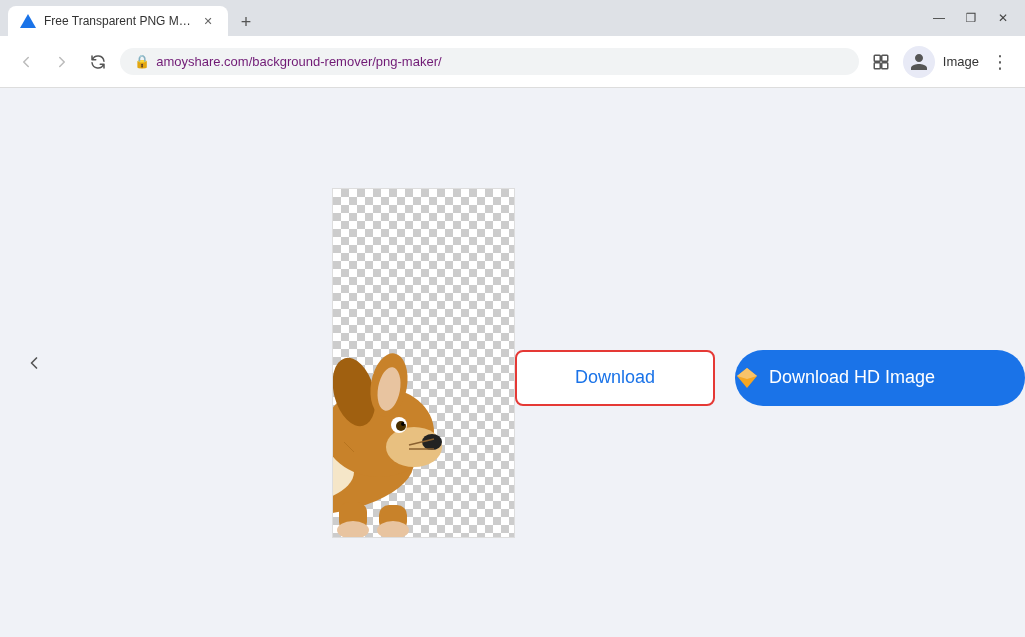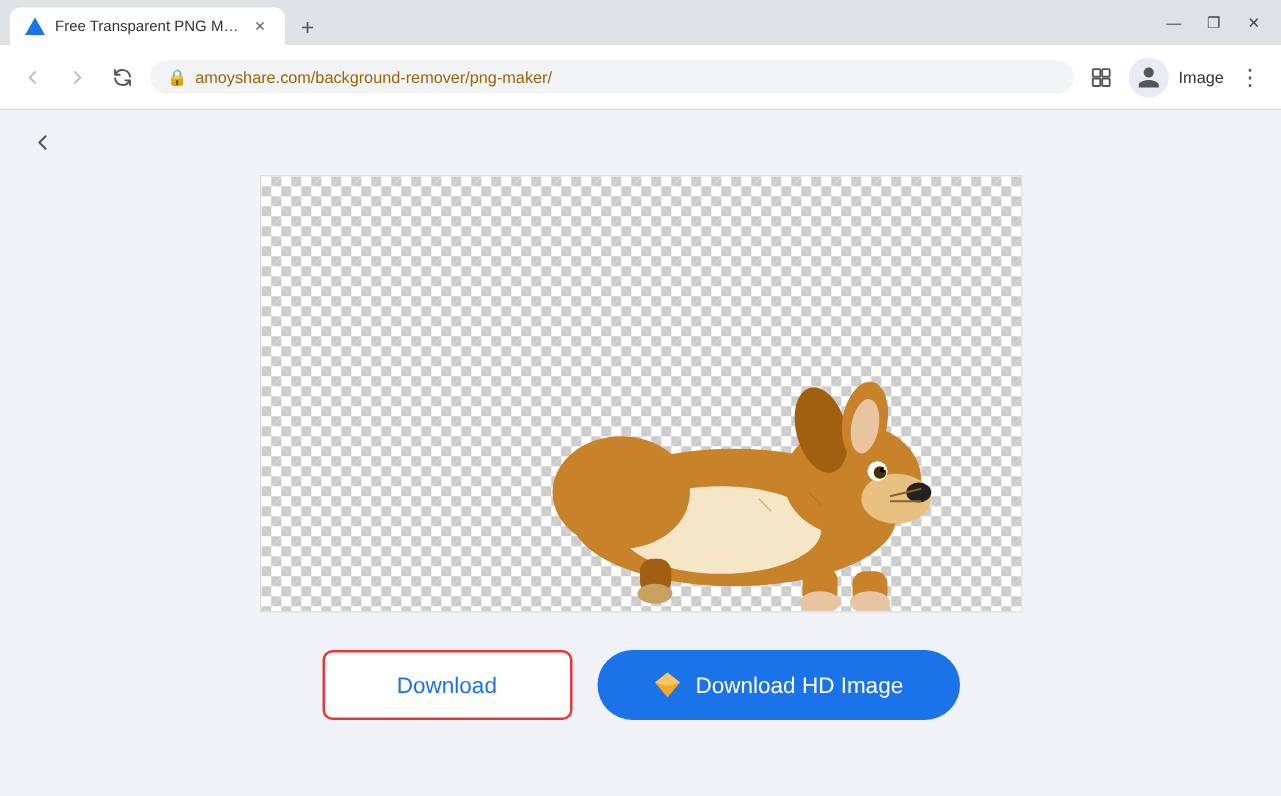--- a/index.html
+++ b/index.html
@@ -81,37 +81,37 @@
       border: none;
       border-radius: 20px;
       padding: 6px 14px;
       font-size: 13px;
       color: #333;
       outline: none;
       display: flex;
       align-items: center;
     }
     .lock-icon { color: #555; font-size: 13px; margin-right: 6px; }
-    .address-text { font-size: 13px; color: #a16207; }
+    .address-text { font-size: 13px; color: #701a75; }
     .profile-btn {
       width: 32px; height: 32px; border-radius: 50%;
       background: #e8eaf6;
       display: flex; align-items: center; justify-content: center;
       font-size: 14px; cursor: pointer;
     }
     .menu-dots {
       font-size: 18px; color: #555; cursor: pointer; padding: 4px;
     }
 
     
     .content-area {
       flex: 1;
       background: #f0f2f7;
       display: flex;
-      flex-direction: column;
+      flex-direction: row;
       align-items: center;
       overflow: hidden;
       position: relative;
     }
 
     
     .back-nav {
       width: 100%;
       padding: 12px 20px;
     }
@@ -182,21 +182,20 @@
       width: 290px;
       height: 56px;
       background: #1a73e8;
       border: none;
       border-radius: 28px;
       font-size: 18px;
       color: #fff;
       cursor: pointer;
       display: flex;
       align-items: center;
-      justify-content: center;
       gap: 10px;
       font-weight: 500;
     }
 
     .diamond-icon {
       width: 24px;
       height: 24px;
     }
 
     

